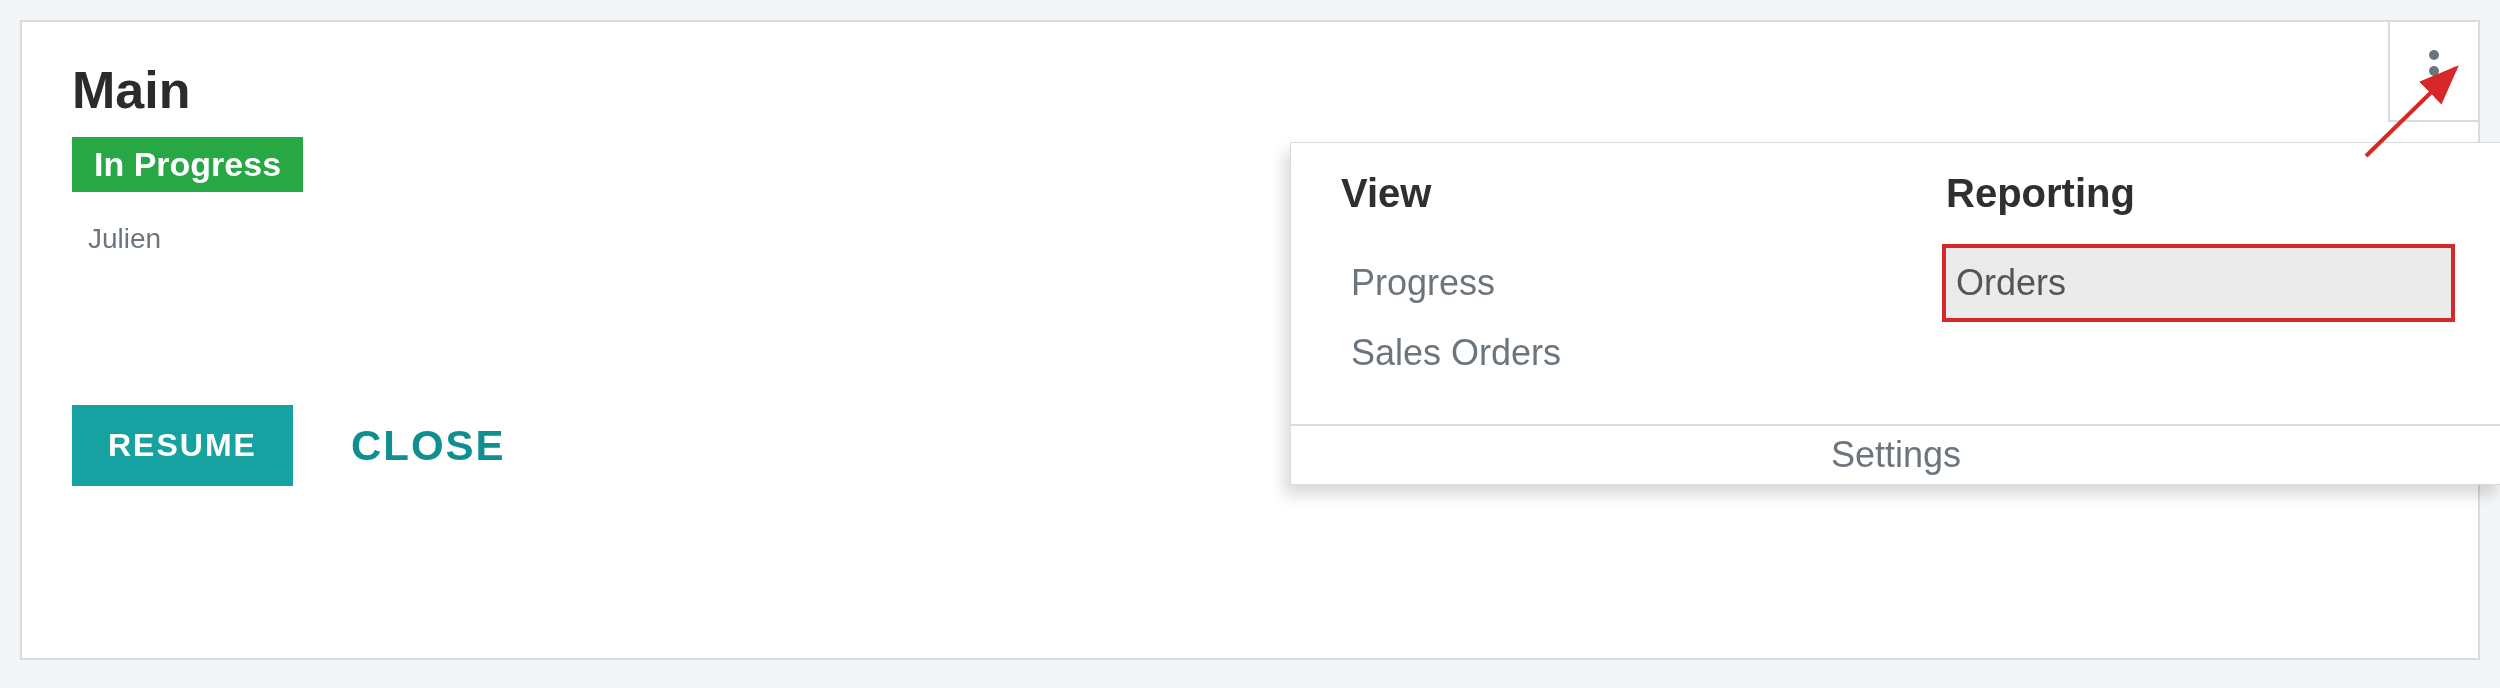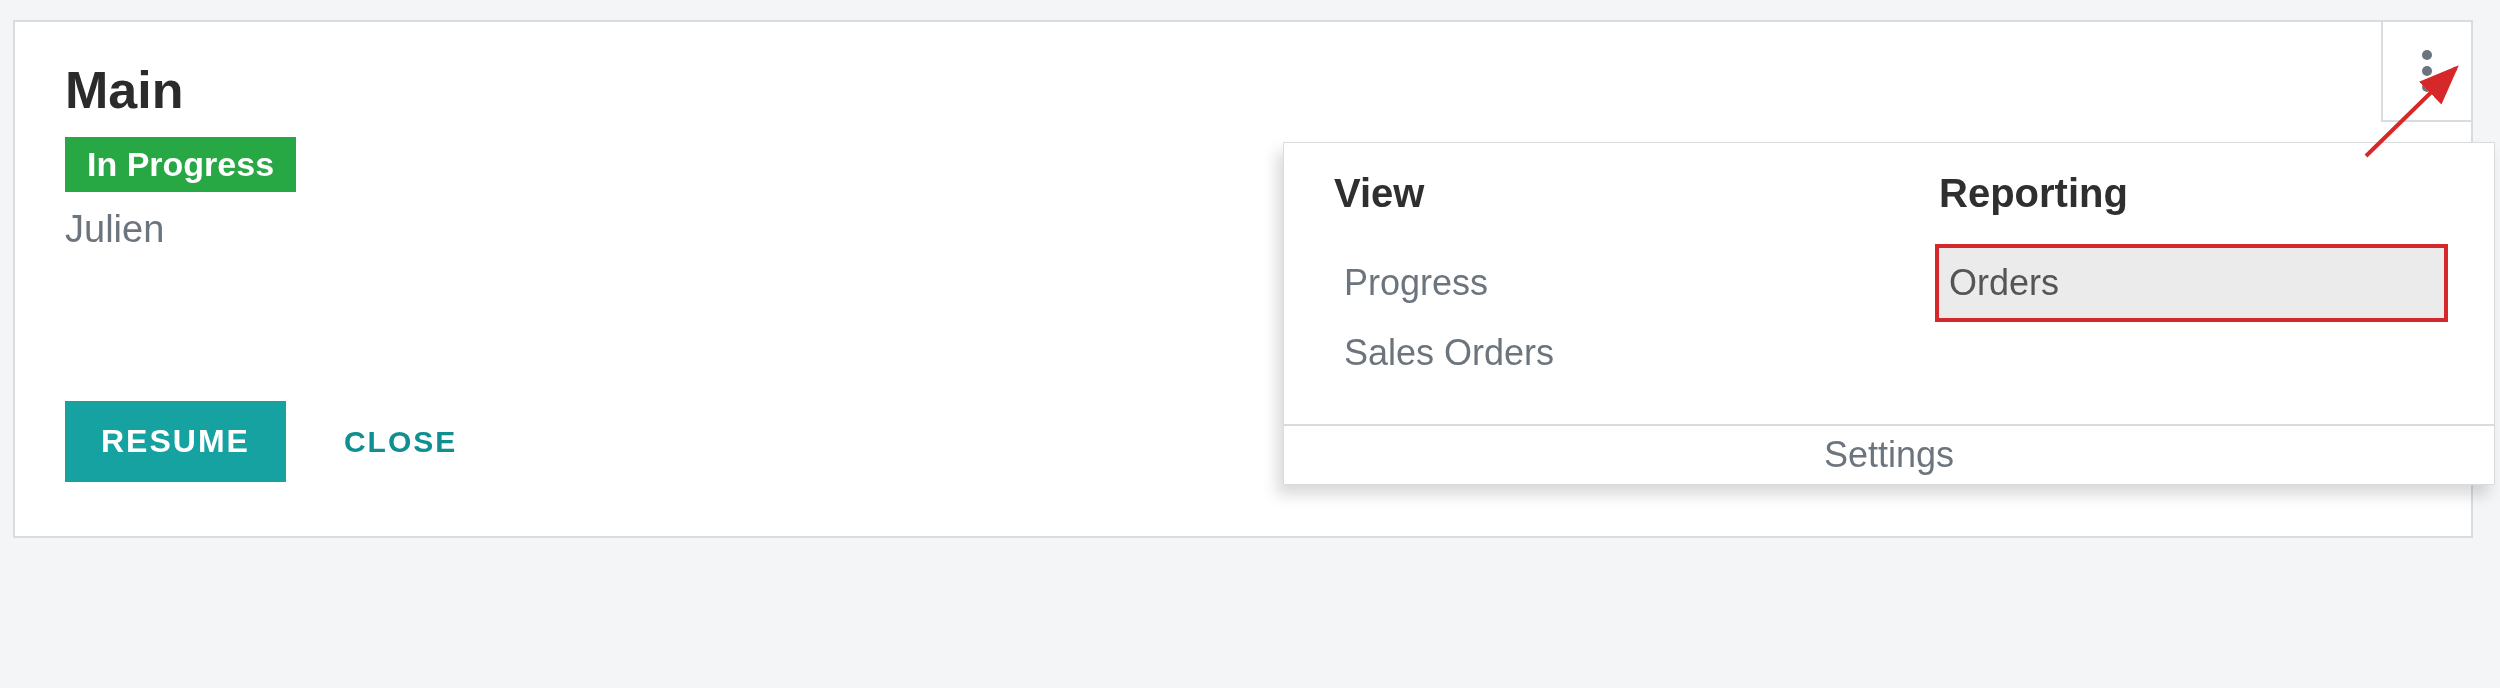--- a/index.html
+++ b/index.html
@@ -23,50 +23,51 @@
     background:var(--page-bg);
     font-family:"Helvetica Neue",Arial,sans-serif;
     color:var(--text-dark);
     position:relative;
   }
 
   
   .pos-card{
     position:absolute;
     top:20px;
-    left:13px;
+    left:20px;
     width:2460px;
-    height:518px;
+    height:640px;
     background:var(--panel-bg);
     border:2px solid var(--border);
     padding:40px 50px 50px 50px;
   }
 
   .pos-title{
     font-size:52px;
     font-weight:700;
     line-height:1.1;
     margin:0 0 18px 0;
     color:#2b2b2b;
   }
 
   .status-badge{
     display:inline-block;
     background:var(--green);
     color:#ffffff;
     font-size:34px;
     font-weight:700;
     padding:8px 22px;
-    margin-bottom:16px;
+    margin-bottom:31px;
   }
 
   .user-name{
-    font-size:38px;
+    font-size:28px;
     color:var(--text-grey);
     margin-bottom:150px;
+    margin-left:16px;
   }
 
   .action-row{
     display:flex;
     align-items:center;
     gap:52px;
   }
   .btn-resume{
     background:var(--teal);
     color:#ffffff;
@@ -74,21 +75,21 @@
     font-size:32px;
     font-weight:700;
     letter-spacing:2px;
     padding:22px 36px;
     cursor:pointer;
   }
   .btn-close{
     background:transparent;
     border:none;
     color:var(--teal-dark);
-    font-size:30px;
+    font-size:42px;
     font-weight:700;
     letter-spacing:2px;
     cursor:pointer;
   }
 
   
   .kebab{
     position:absolute;
     top:0;
     right:0;

